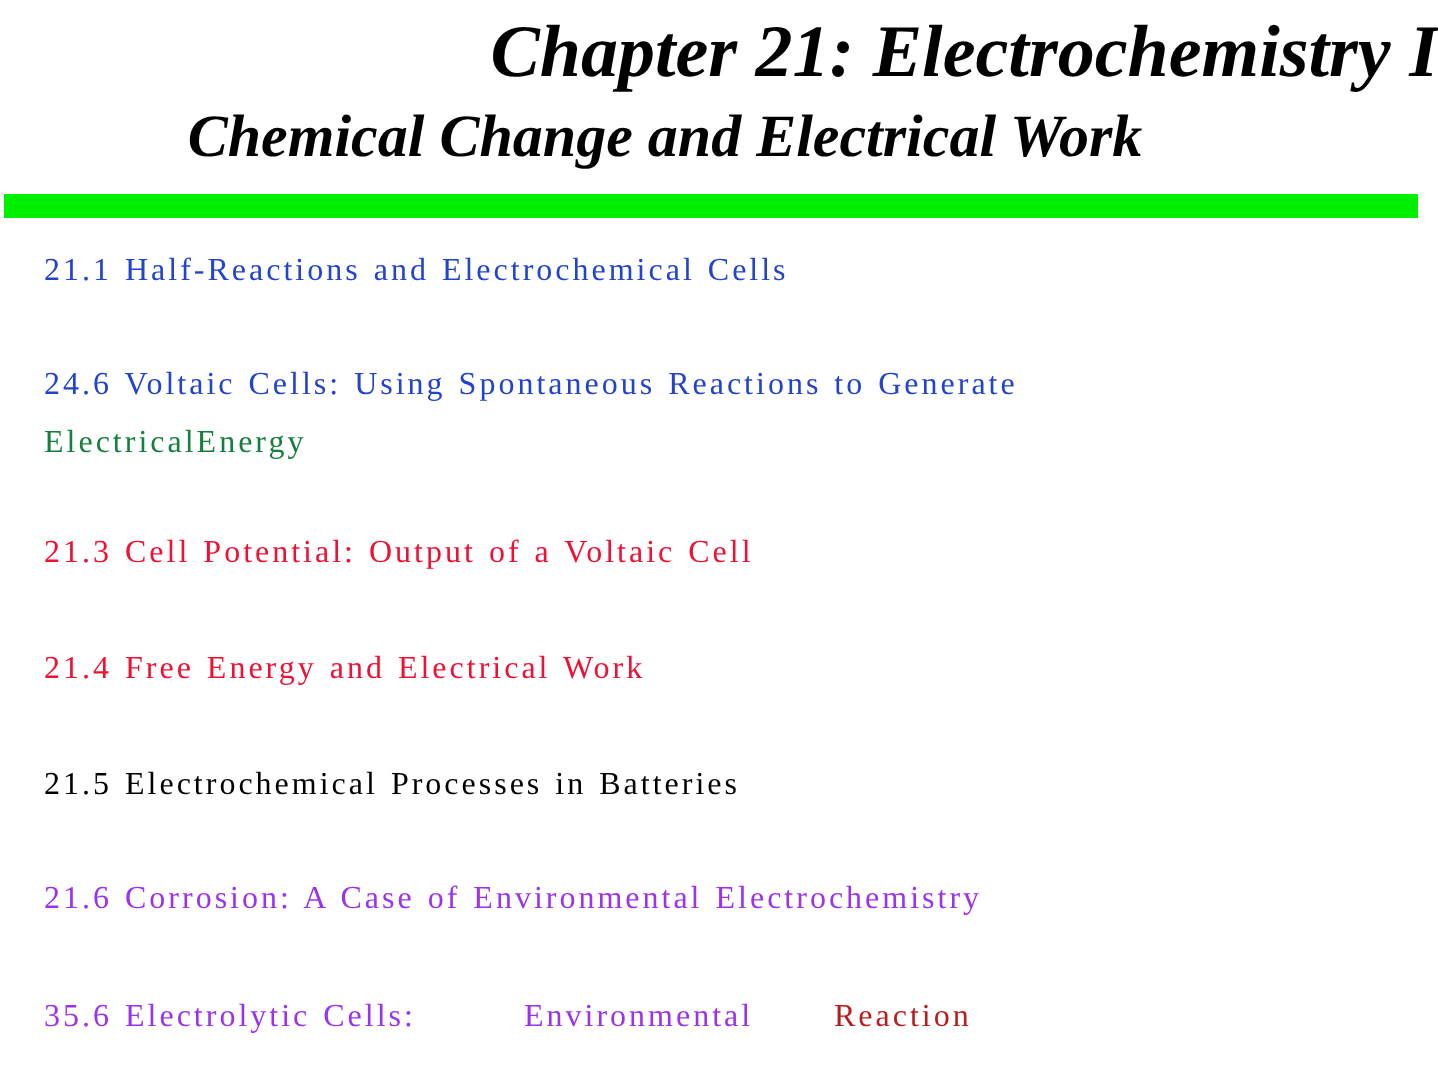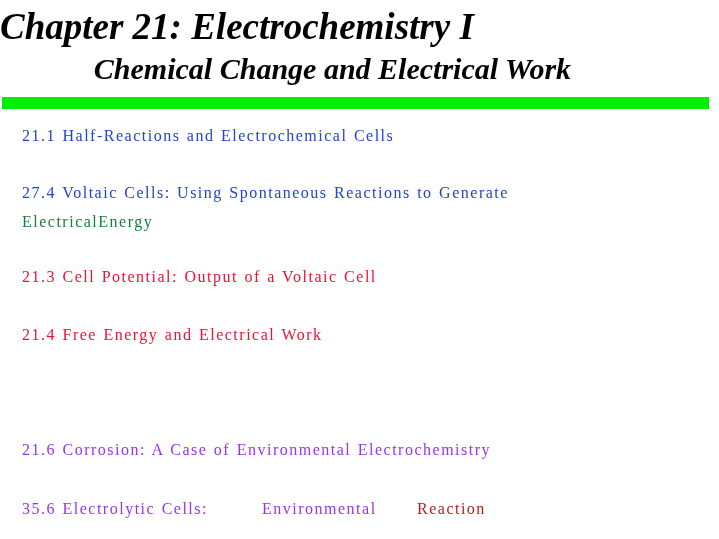--- a/index.html
+++ b/index.html
@@ -7,21 +7,21 @@
     width: 719px; height: 539px;
     background: #ffffff;
     overflow: hidden;
     position: relative;
     font-family: "Liberation Serif", "DejaVu Serif", serif;
   }
   .slide { position: absolute; inset: 0; }
 
   .title {
     position: absolute; top: 4px; left: 0; width: 719px;
-    margin: 0; text-align: left;
+    margin: 0; text-align: right;
     font-size: 37px; line-height: 46px;
     font-weight: bold; font-style: italic;
     color: #000000; white-space: nowrap;
   }
   .subtitle {
     position: absolute; top: 50px; left: 0; width: 665px;
     margin: 0; text-align: center;
     font-size: 30px; line-height: 38px;
     font-weight: bold; font-style: italic;
     color: #000000; white-space: nowrap;
@@ -55,27 +55,28 @@
 <div class="slide">
 
   <h1 class="title">Chapter 21: Electrochemistry I</h1>
 
   <h2 class="subtitle">Chemical Change and Electrical Work</h2>
 
   <div class="divider" style="background-color: rgb(0, 240, 0);"></div>
 
   <div class="toc-item t1" style="color: rgb(34, 68, 204);">21.1 Half-Reactions and Electrochemical Cells</div>
 
-  <div class="toc-item t2a" style="color: rgb(34, 68, 204);">27.4 Voltaic Cells: Using Spontaneous Reactions to Generate</div>
+  <div class="toc-item t2a" style="color: rgb(34, 68, 204);">24.6 Voltaic Cells: Using Spontaneous Reactions to Generate</div>
   <div class="toc-item t2b" style="color: #15803d;">ElectricalEnergy</div>
 
   <div class="toc-item t3" style="color: rgb(238, 17, 51);">21.3 Cell Potential: Output of a Voltaic Cell</div>
 
   <div class="toc-item t4" style="color: rgb(238, 17, 51);">21.4 Free Energy and Electrical Work</div>
 
+  <div class="toc-item t5" style="color: rgb(0, 0, 0);">21.5 Electrochemical Processes in Batteries</div>
 
   <div class="toc-item t6" style="color: rgb(155, 51, 238);">21.6 Corrosion: A Case of Environmental Electrochemistry</div>
 
   <div class="toc-item t7 base" style="color: rgb(155, 51, 238);">35.6 Electrolytic Cells:</div>
   <div class="toc-item t7 o1" style="color: rgb(155, 51, 238);">Environmental</div>
   <div class="toc-item t7 o2" style="color: #b91c1c;">Reaction</div>
 
 </div>
 
 </body></html>

